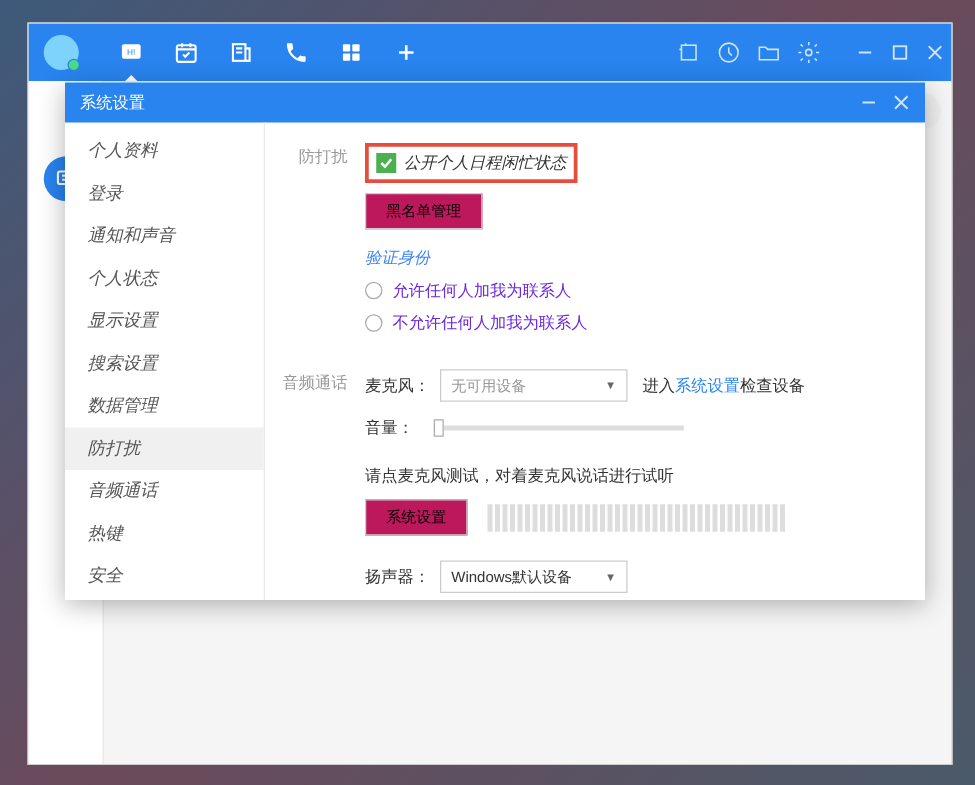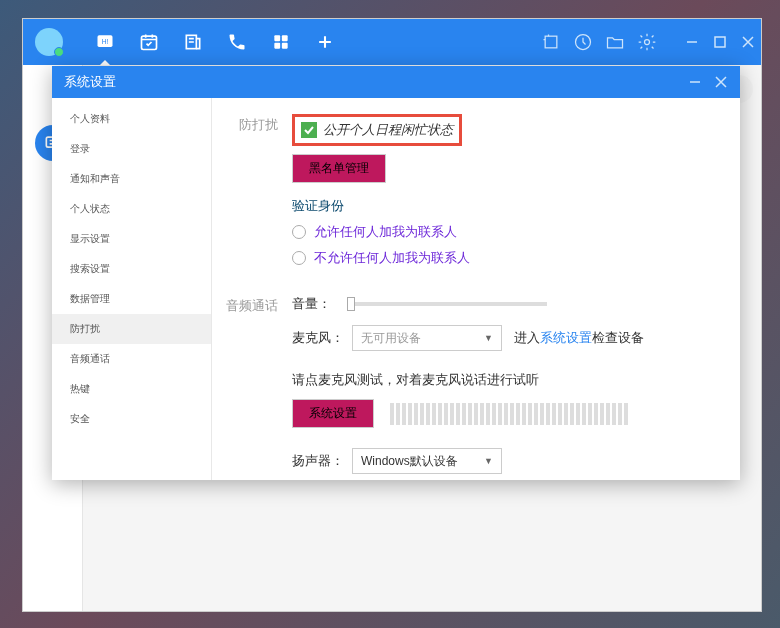--- a/index.html
+++ b/index.html
@@ -19,32 +19,32 @@
     .content-area { position: relative; height: calc(100% - 46px); background: #f5f5f5; }
     .left-panel { position: absolute; left: 0; top: 0; width: 60px; height: 100%; background: #fff; border-right: 1px solid #e5e5e5; padding-top: 60px; }
     .chat-icon-circle { width: 36px; height: 36px; border-radius: 50%; background: #2984ef; margin: 0 auto; display: flex; align-items: center; justify-content: center; }
     .search-bar { position: absolute; top: 10px; left: 8px; right: 8px; height: 28px; background: #f0f0f0; border-radius: 14px; }
     
     .settings-modal { position: absolute; top: 66px; left: 52px; width: 688px; height: 414px; background: #fff; box-shadow: 0 4px 20px rgba(0,0,0,0.3); }
     .modal-header { height: 32px; background: #2984ef; display: flex; align-items: center; padding: 0 12px; color: #fff; font-size: 13px; }
     .modal-header-controls { margin-left: auto; display: flex; gap: 12px; }
     .modal-body { display: flex; height: calc(100% - 32px); }
     .sidebar { width: 160px; border-right: 1px solid #e8e8e8; padding-top: 6px; }
-    .sidebar-item { padding: 8px 18px; font-size: 10px; color: #555; cursor: pointer; }
+    .sidebar-item { padding: 8px 18px; font-size: 14px; color: #555; cursor: pointer; font-style: italic; }
     .sidebar-item.active { background: #f0f0f0; }
     .main-panel { flex: 1; padding: 16px 20px 16px 0; overflow-y: auto; }
     .section { display: flex; margin-bottom: 20px; }
     .section-label { width: 80px; text-align: right; color: #999; font-size: 13px; padding-right: 14px; padding-top: 2px; flex-shrink: 0; }
     .section-content { flex: 1; }
     .checkbox-row { display: flex; align-items: center; border: 3px solid #e74c3c; padding: 4px 6px; width: fit-content; }
     .checkbox { width: 16px; height: 16px; background: #4caf50; display: flex; align-items: center; justify-content: center; margin-right: 6px; }
     .checkbox svg { width: 12px; height: 12px; }
     .cb-label { font-size: 13px; color: #333; font-style: italic; }
     .btn { padding: 5px 16px; border: 1px solid #ccc; background: #be185d; font-size: 12px; cursor: pointer; margin-top: 8px; }
-    .sub-header { font-size: 13px; color: #0c4a6e; margin-top: 14px; margin-bottom: 8px; }
+    .sub-header { font-size: 13px; color: #3b82f6; margin-top: 14px; margin-bottom: 8px; font-style: italic; }
     .radio-row { display: flex; align-items: center; margin-bottom: 8px; }
     .radio { width: 14px; height: 14px; border-radius: 50%; border: 1px solid #aaa; margin-right: 8px; position: relative; }
     .radio.checked { border-color: #4caf50; }
     .radio.checked::after { content: ''; position: absolute; top: 2px; left: 2px; width: 8px; height: 8px; border-radius: 50%; background: #4caf50; }
     .radio-label { font-size: 13px; color: #6d28d9; }
     .form-row { display: flex; align-items: center; margin-bottom: 12px; }
     .form-label { font-size: 13px; color: #333; margin-right: 8px; }
     .select-box { width: 150px; height: 26px; border: 1px solid #ccc; background: #fff; display: flex; align-items: center; padding: 0 8px; font-size: 12px; color: #999; position: relative; }
     .select-box::after { content: '▼'; position: absolute; right: 8px; font-size: 9px; color: #666; }
     .hint-text { font-size: 13px; color: #333; margin-left: 12px; }
@@ -198,29 +198,29 @@
           <div class="radio-row">
               <div class="radio"></div>
               <span class="radio-label">不允许任何人加我为联系人</span>
             </div>
         </div>
       </div>
       <div class="section">
         <div class="section-label">音频通话</div>
         <div class="section-content">
           <div class="form-row">
+            <span class="form-label">麦克风：</span>
+            <div class="select-box">无可用设备</div>
+            <span class="hint-text"><span>进入</span><span class="hint-link">系统设置</span><span>检查设备</span></span>
+          </div>
+          <div class="form-row">
             <span class="form-label">音量：</span>
             <div class="slider-track">
                 <div class="slider-thumb"></div>
               </div>
-          </div>
-          <div class="form-row">
-            <span class="form-label">麦克风：</span>
-            <div class="select-box">无可用设备</div>
-            <span class="hint-text"><span>进入</span><span class="hint-link">系统设置</span><span>检查设备</span></span>
           </div>
           <div class="test-text">请点麦克风测试，对着麦克风说话进行试听</div>
           <div class="test-area">
             <button class="btn" style="margin-top:0">系统设置</button>
             <div class="level-bars">
               <div class="level-bar"></div>
                 <div class="level-bar"></div>
                 <div class="level-bar"></div>
                 <div class="level-bar"></div>
                 <div class="level-bar"></div>

